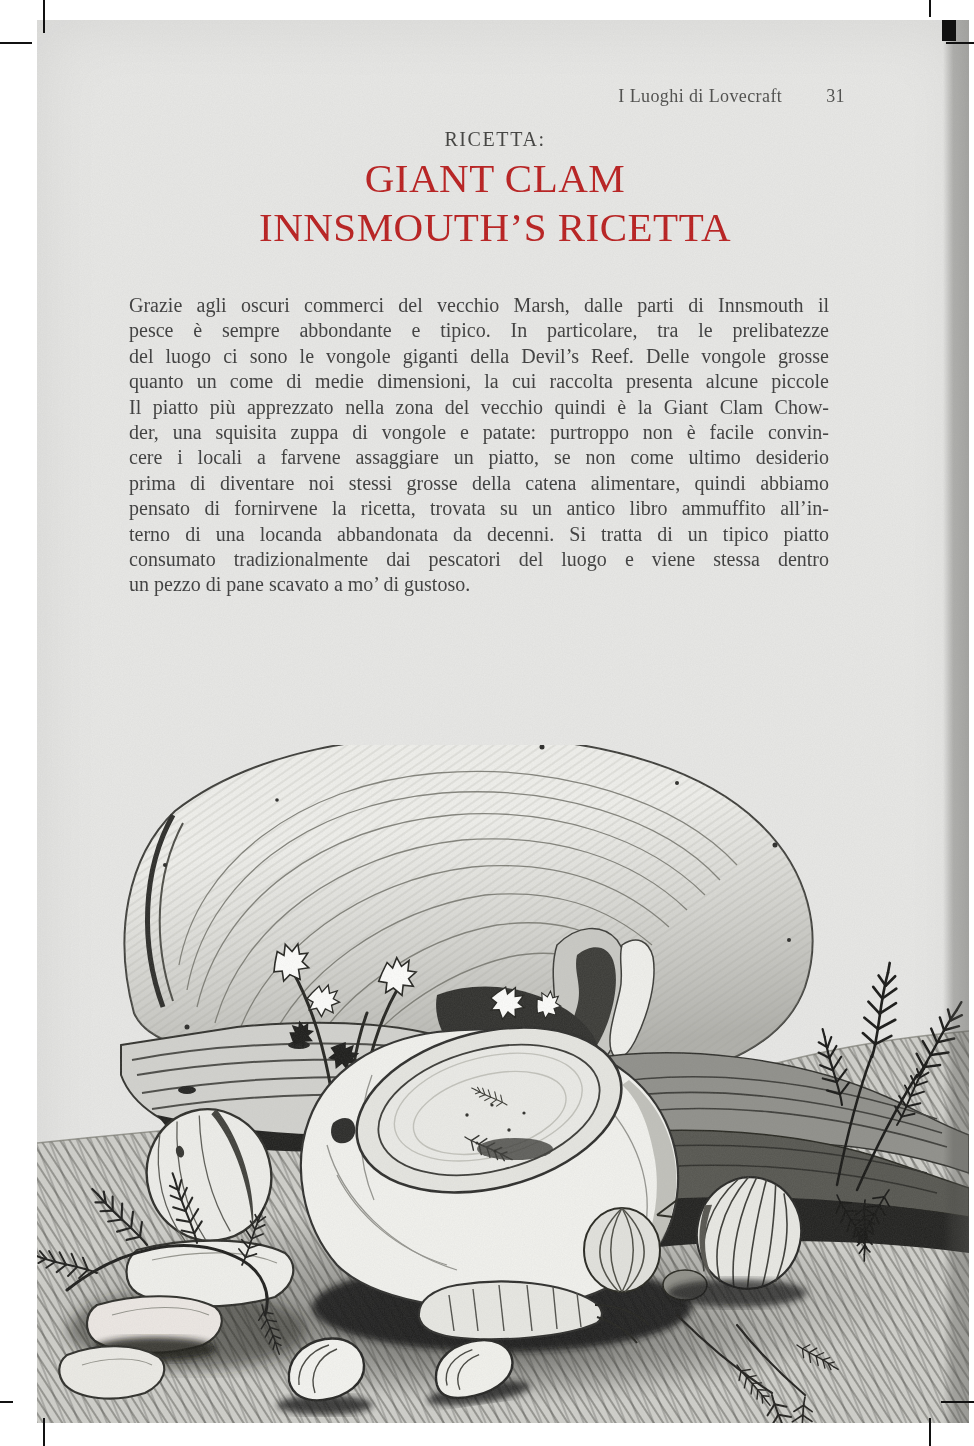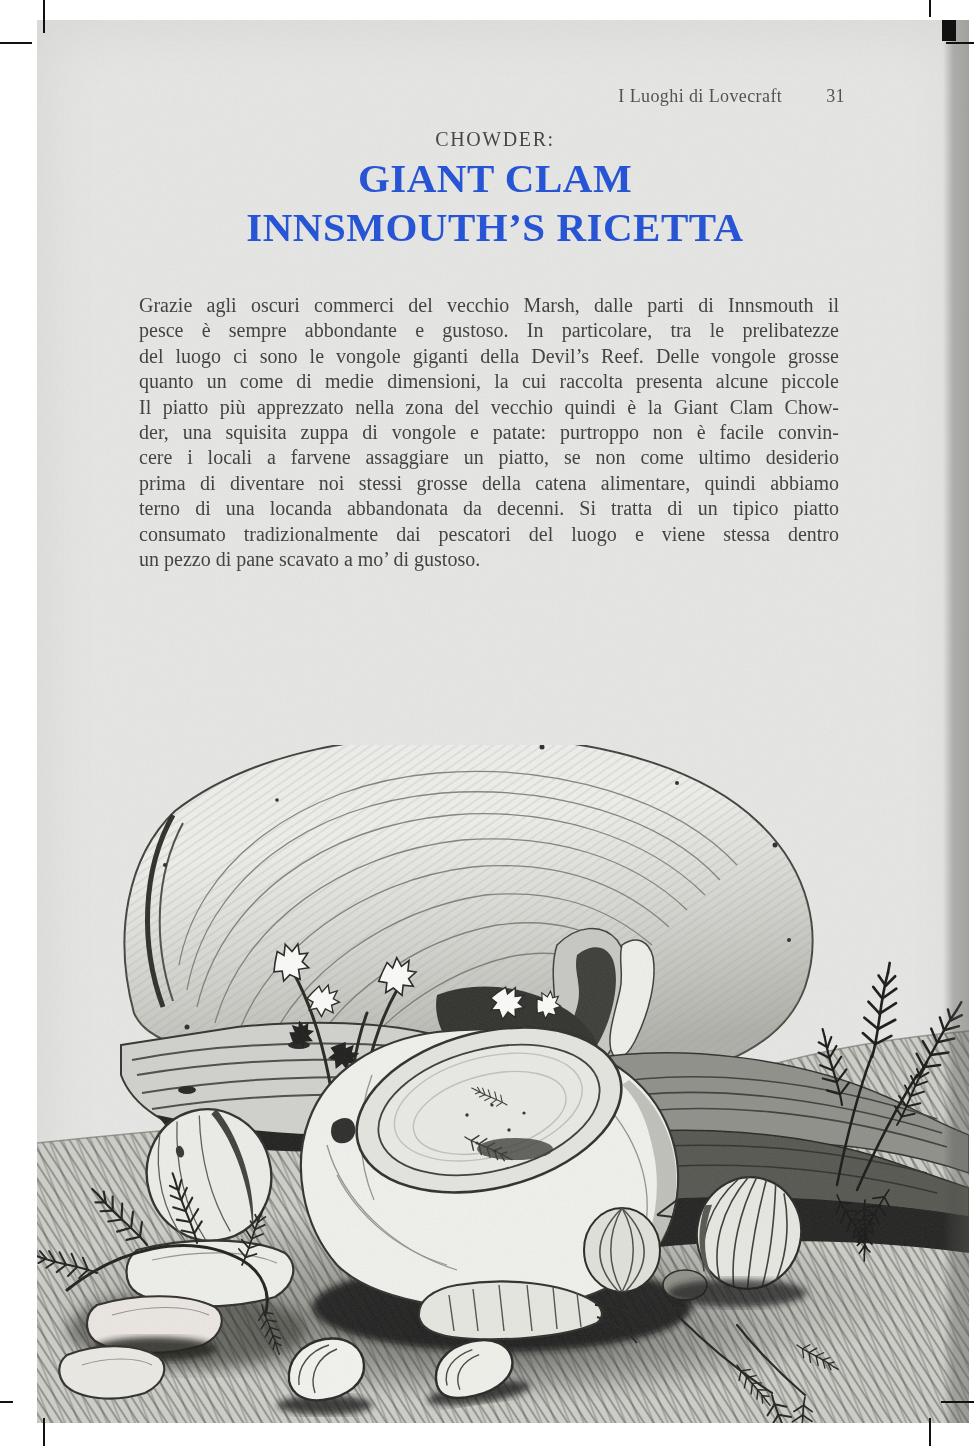--- a/index.html
+++ b/index.html
@@ -13,23 +13,23 @@
   .edge-band{position:absolute;right:0;top:0;width:26px;height:100%;z-index:50;
          background:linear-gradient(to right,rgba(78,78,74,0) 0%,rgba(78,78,74,.34) 40%,rgba(92,92,88,.45) 100%);}
   
   .runhead{position:absolute;left:108px;top:66px;width:700px;display:flex;
            justify-content:flex-end;align-items:baseline;gap:44px;z-index:10;
            font-size:18px;letter-spacing:.4px;color:#4c4c4a;}
   
   .kicker{position:absolute;left:108px;top:108px;width:700px;text-align:center;
           font-size:20px;letter-spacing:1.6px;color:#3f3f3d;z-index:10;}
   .title{position:absolute;left:66px;top:134px;width:784px;text-align:center;z-index:10;
-         color:#1d4ed8;font-weight:bold;font-size:41px;line-height:49px;letter-spacing:.5px;}
-  
-  .bodytext{position:absolute;left:102px;top:273px;width:700px;z-index:10;
+         color:#b91c1c;font-weight:normal;font-size:41px;line-height:49px;letter-spacing:.5px;}
+  
+  .bodytext{position:absolute;left:92px;top:273px;width:700px;z-index:10;
             color:#3b3b3b;font-size:20px;}
   .jline{height:25.4px;line-height:25.4px;text-align:justify;text-align-last:justify;white-space:nowrap;}
   .jline.last{text-align-last:left;}
   
   .mark{position:absolute;background:#111;z-index:60;}
 </style>
 </head>
 <body>
 
 <div class="stage">
@@ -44,35 +44,36 @@
   <div class="mark" style="left:941px;top:1401px;width:33px;height:2px"></div>
   <div class="mark" style="left:929px;top:1418px;width:2px;height:28px"></div>
 
   <div class="paper">
 
     <div class="runhead">
       <span>I Luoghi di Lovecraft</span>
       <span>31</span>
     </div>
 
-    <div class="kicker">CHOWDER:</div>
+    <div class="kicker">RICETTA:</div>
     <div class="title">
       <div>GIANT CLAM</div>
       <div>INNSMOUTH’S RICETTA</div>
     </div>
 
     <div class="bodytext">
       <div class="jline">Grazie agli oscuri commerci del vecchio Marsh, dalle parti di Innsmouth il</div>
-      <div class="jline">pesce è sempre abbondante e gustoso. In particolare, tra le prelibatezze</div>
+      <div class="jline">pesce è sempre abbondante e tipico. In particolare, tra le prelibatezze</div>
       <div class="jline">del luogo ci sono le vongole giganti della Devil’s Reef. Delle vongole grosse</div>
       <div class="jline">quanto un come di medie dimensioni, la cui raccolta presenta alcune piccole</div>
       <div class="jline">Il piatto più apprezzato nella zona del vecchio quindi è la Giant Clam Chow-</div>
       <div class="jline">der, una squisita zuppa di vongole e patate: purtroppo non è facile convin-</div>
       <div class="jline">cere i locali a farvene assaggiare un piatto, se non come ultimo desiderio</div>
       <div class="jline">prima di diventare noi stessi grosse della catena alimentare, quindi abbiamo</div>
+      <div class="jline">pensato di fornirvene la ricetta, trovata su un antico libro ammuffito all’in-</div>
       <div class="jline">terno di una locanda abbandonata da decenni. Si tratta di un tipico piatto</div>
       <div class="jline">consumato tradizionalmente dai pescatori del luogo e viene stessa dentro</div>
       <div class="jline last">un pezzo di pane scavato a mo’ di gustoso.</div>
     </div>
 
     <svg class="art" style="left:0;top:725px;z-index:20" width="932" height="678" viewBox="0 0 932 678" xmlns="http://www.w3.org/2000/svg">
       <defs>
         <pattern id="hatchA" width="8" height="8" patternUnits="userSpaceOnUse" patternTransform="rotate(-33)">
           <line x1="4" y1="0" x2="4" y2="8" stroke="#63635e" stroke-width="1.3"></line>
         </pattern>

